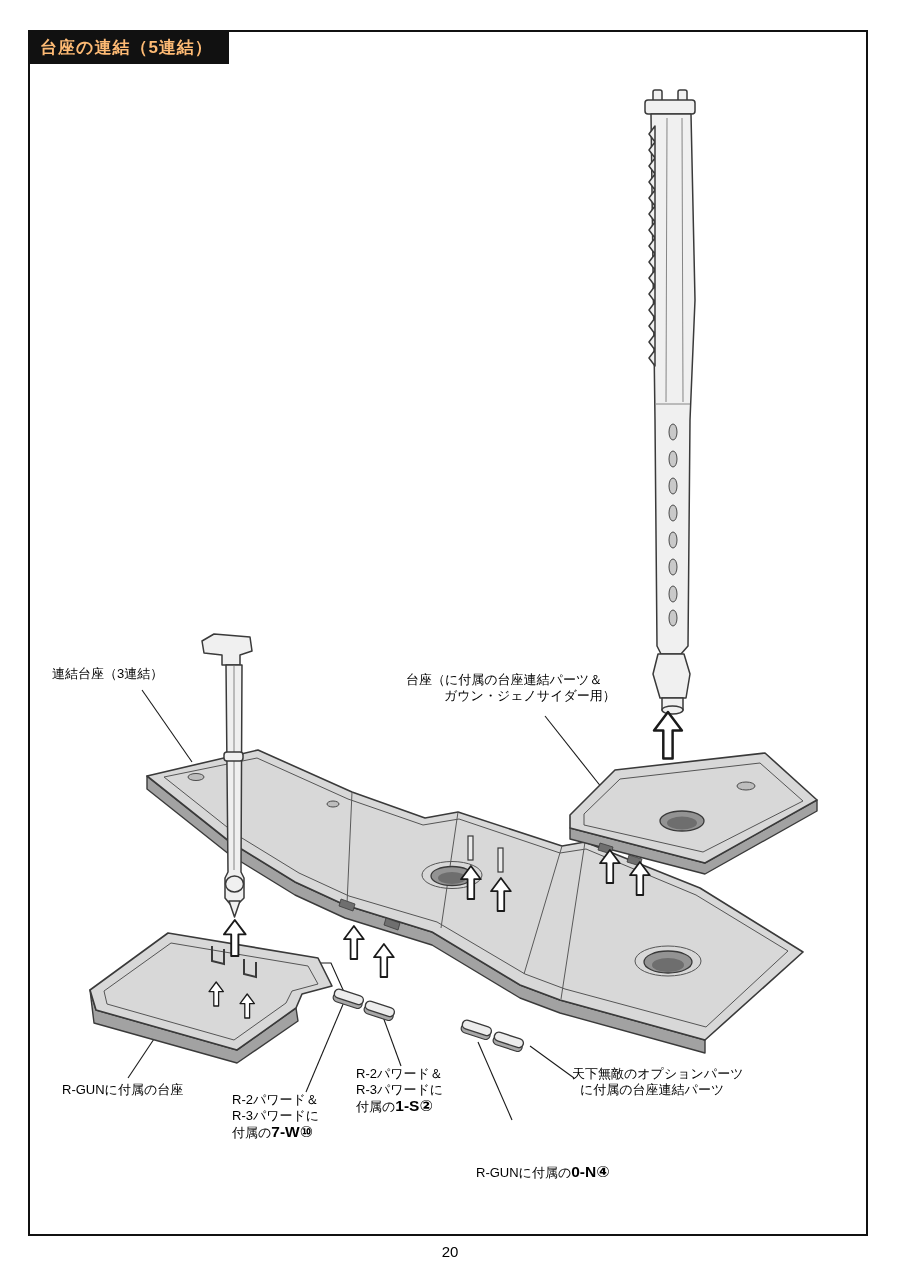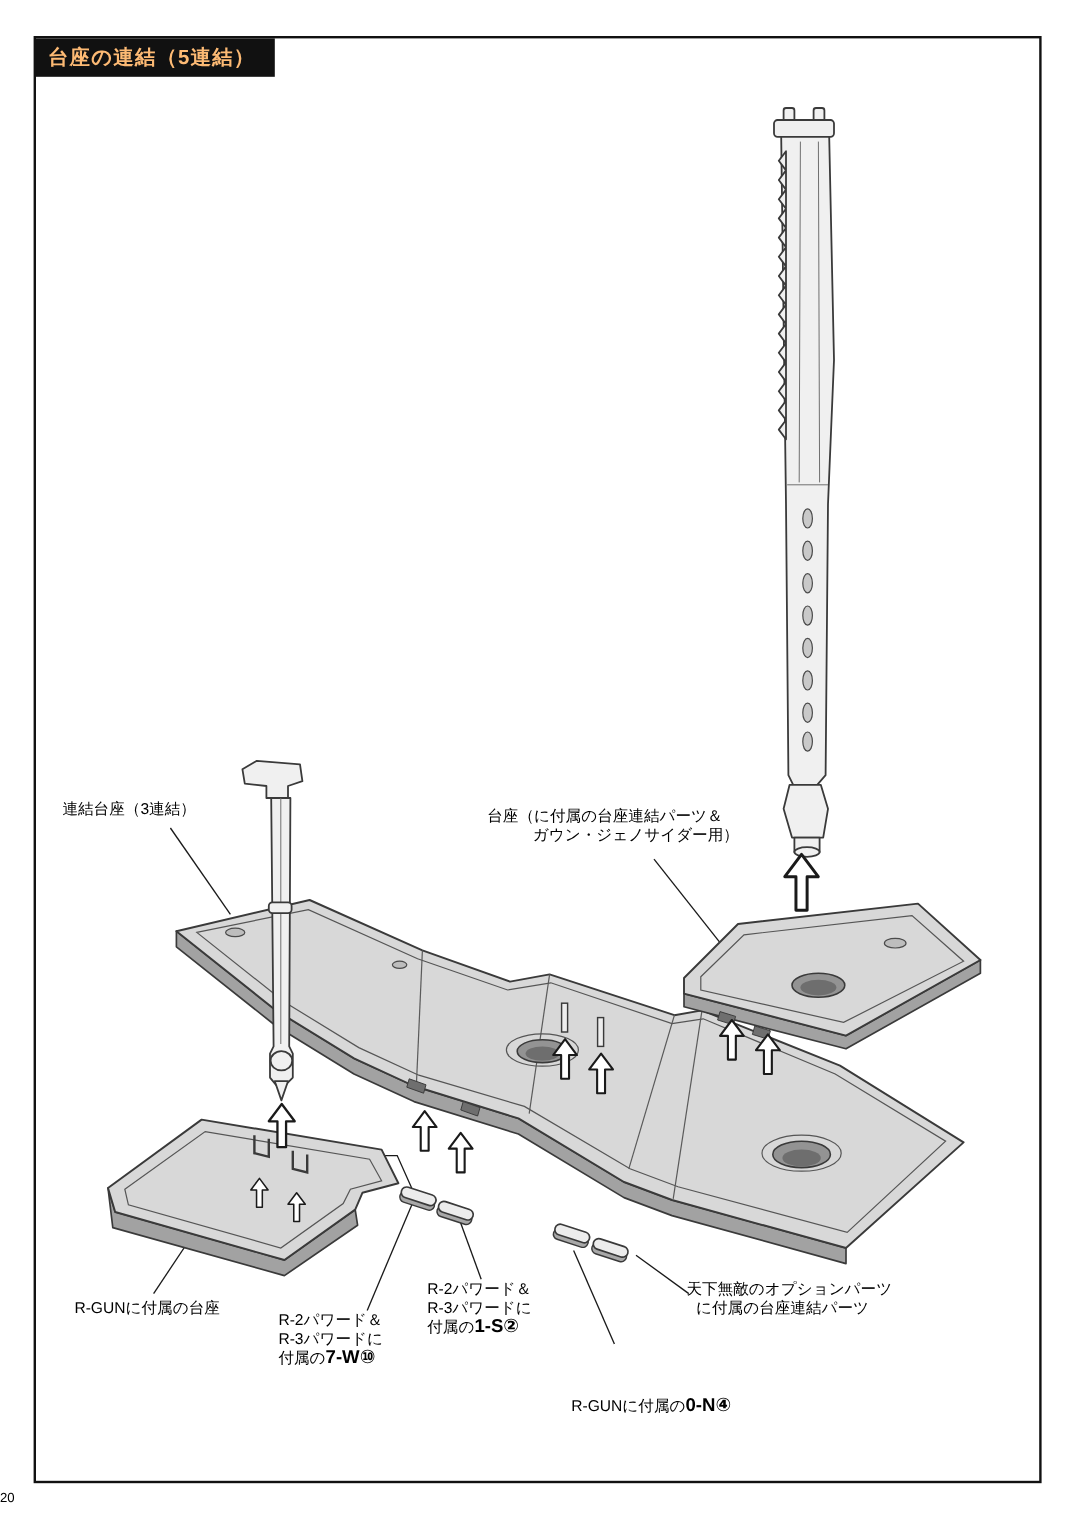--- a/index.html
+++ b/index.html
@@ -14,21 +14,21 @@
   }
   .header-bar {
     position:absolute; left:30px; top:32px; background:#111; color:#fdba74;
     font-size:17px; font-weight:bold; padding:4px 16px 5px 10px; letter-spacing:1px;
   }
   .note {
     position:absolute; left:40px; top:67px; font-size:13px;
   }
   .lbl { position:absolute; font-size:13px; line-height:16px; white-space:nowrap; }
   .lbl .code { font-weight:bold; font-size:15.5px; }
-  .pageno { position:absolute; left:0; top:1243px; width:100%; text-align:left; font-size:11px; }
+  .pageno { position:absolute; left:0; top:1243px; width:100%; text-align:center; font-size:15px; }
 
   .art { position:absolute; left:0; top:0; width:900px; height:1271px; }
   .art .top   { fill:#d8d8d8; stroke:#3a3a3a; stroke-width:1.6; stroke-linejoin:round; }
   .art .side  { fill:#a2a2a2; stroke:#3a3a3a; stroke-width:1.4; stroke-linejoin:round; }
   .art .inner { fill:none; stroke:#555; stroke-width:1; }
   .art .seam  { stroke:#5a5a5a; stroke-width:1; }
   .art .hole  { fill:#939393; stroke:#3a3a3a; stroke-width:1.3; }
   .art .hole-in { fill:#6e6e6e; }
   .art .oval  { fill:#bdbdbd; stroke:#4a4a4a; stroke-width:1; }
   .art .armf  { fill:#f0f0f0; stroke:#3a3a3a; stroke-width:1.5; stroke-linejoin:round; }

